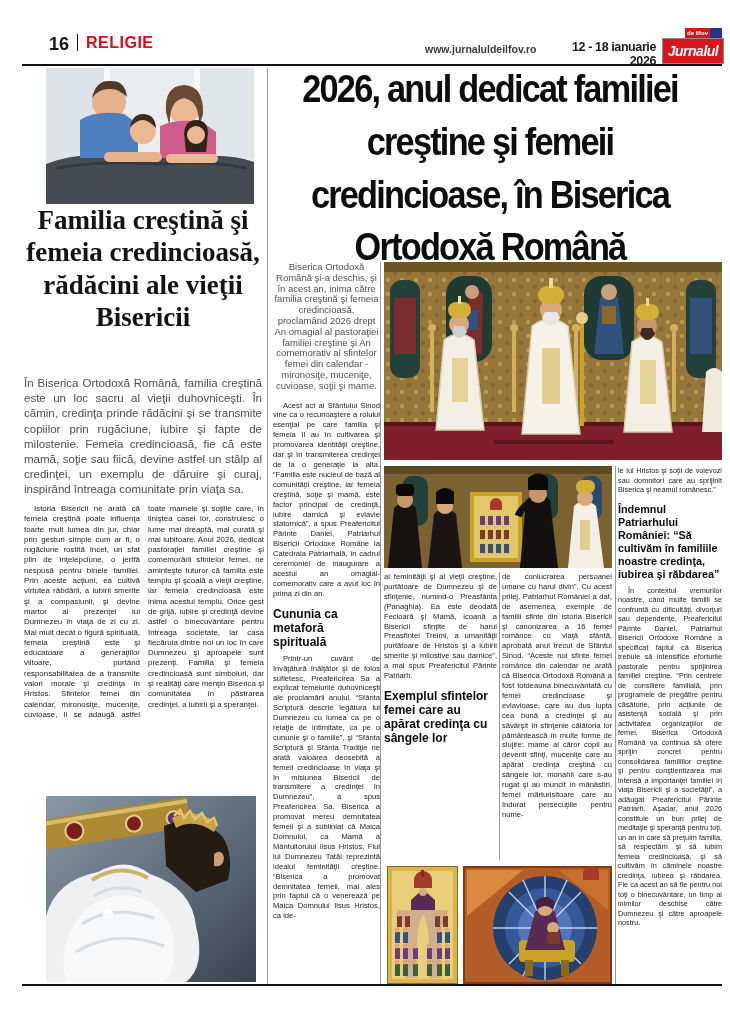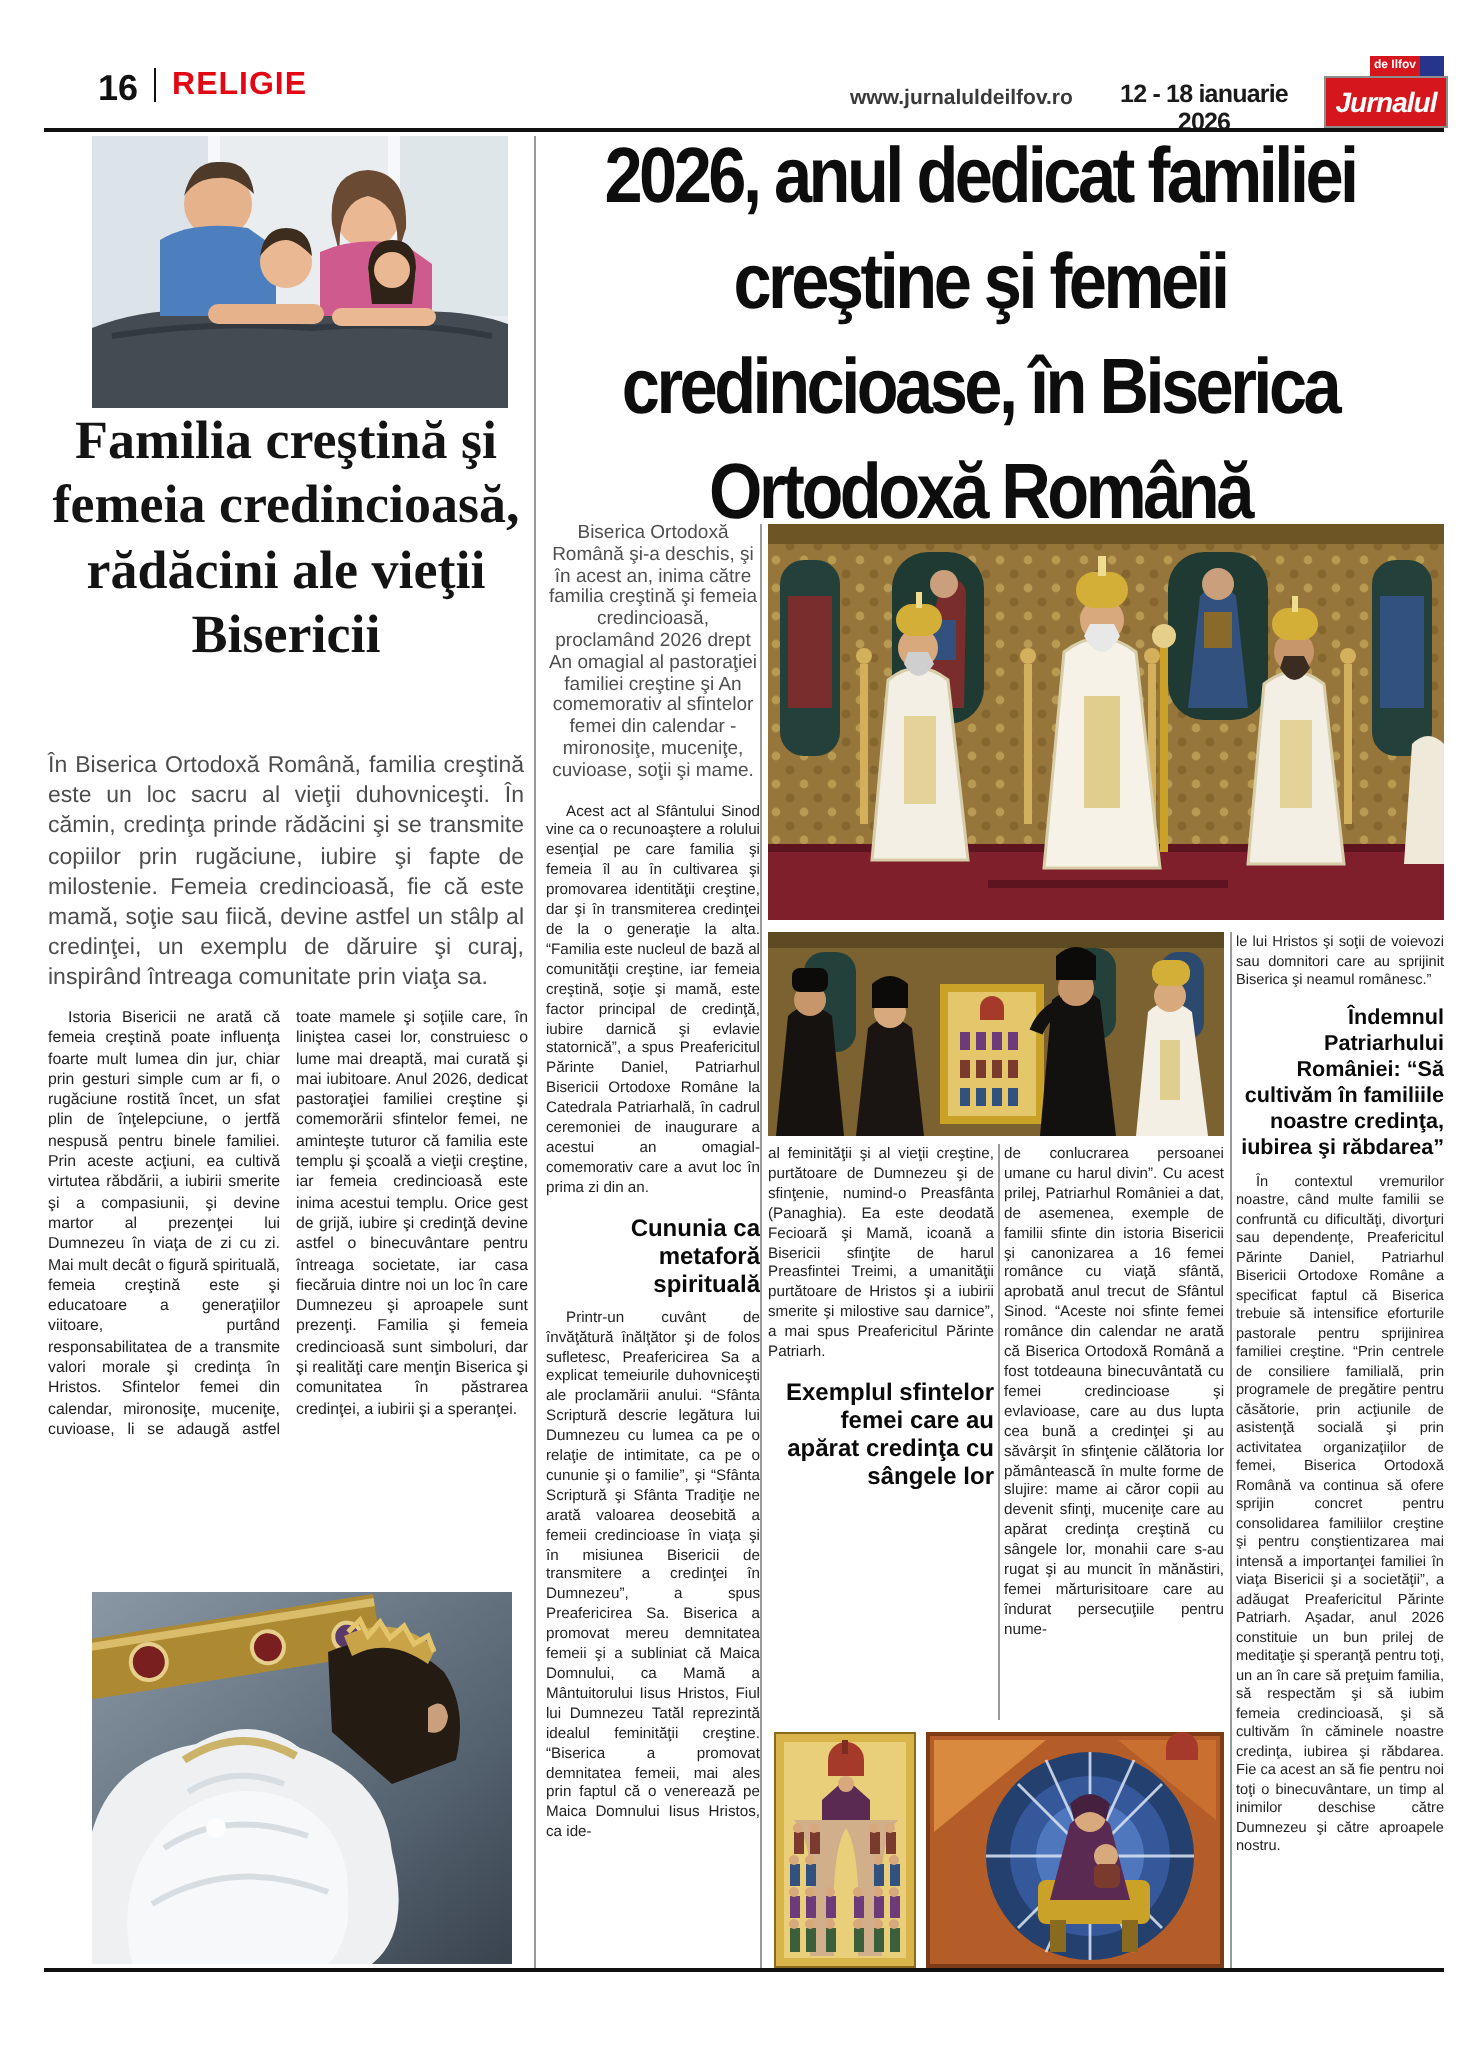--- a/index.html
+++ b/index.html
@@ -10,21 +10,21 @@
     font-family:"Liberation Sans",sans-serif;color:#1a1a1a;overflow:hidden;
   }
   .abs{position:absolute;}
 
   
   .hdr-left{left:22px;top:34px;display:flex;align-items:flex-start;gap:8px;margin-left:27px;}
   .page-num{font-size:18px;font-weight:bold;color:#111;}
   .hdr-sep{width:1px;height:17px;background:#111;display:inline-block;}
   .section{font-size:16px;font-weight:bold;color:#e30613;letter-spacing:.5px;}
   .site-url{left:425px;top:43px;font-size:10.5px;font-weight:bold;color:#3a3a3a;}
-  .issue-date{left:548px;top:40px;width:108px;text-align:center;font-size:12.5px;font-weight:bold;color:#1a1a1a;letter-spacing:-.4px;}
+  .issue-date{left:548px;top:40px;width:108px;text-align:right;font-size:12.5px;font-weight:bold;color:#1a1a1a;letter-spacing:-.4px;}
   .logo{left:662px;top:28px;width:62px;height:36px;}
   .logo-strip{position:absolute;right:2px;top:0;display:flex;height:10px;}
   .logo-strip .r{background:#d6161d;color:#fff;font-size:6px;font-weight:bold;padding:0 2px;line-height:10px;}
   .logo-strip .b{background:#27348b;width:12px;}
   .logo-main{position:absolute;left:0;top:10px;right:0;bottom:0;background:#d6161d;border:1px solid #8d8d8d;
     color:#ffffff;font-weight:bold;font-style:italic;font-size:14px;text-align:center;line-height:24px;letter-spacing:-.5px;}
   .rule-h{background:#111;}
   .rule-v{background:#9a9a9a;}
 
   
@@ -41,21 +41,21 @@
     font-weight:bold;font-size:35px;line-height:47px;letter-spacing:-1.8px;color:#0d0d0d;
     transform:scale(.98,1.12);transform-origin:50% 0;}
   .col{overflow:hidden;text-align:justify;color:#222;}
   .col p{margin:0 0 6px 0;}
   .col p.ind{text-indent:10px;}
   .col3{left:273px;top:262px;width:107px;height:722px;font-size:7.6px;line-height:9.9px;}
   .col3 .lead{font-size:9.5px;line-height:10.8px;color:#4f4f4f;text-align:center;margin-bottom:9px;}
   .col4{left:384px;top:572px;width:113px;height:292px;font-size:7.6px;line-height:9.9px;}
   .col5{left:502px;top:572px;width:110px;height:292px;font-size:7.6px;line-height:9.9px;}
   .col6{left:618px;top:466px;width:104px;height:518px;font-size:7.3px;line-height:9.5px;}
-  .subhead{font-weight:bold;color:#0a0a0a;text-align:right;font-size:12px;line-height:14px;margin:8px 0 5px 0;}
+  .subhead{font-weight:bold;color:#0a0a0a;text-align:left;font-size:12px;line-height:14px;margin:8px 0 5px 0;}
   .col6 .subhead{font-size:10.8px;line-height:13px;}
   svg{display:block;}
 </style>
 </head>
 <body>
 
 <div class="page">
 
   <div class="abs hdr-left">
     <span class="page-num">16</span>

